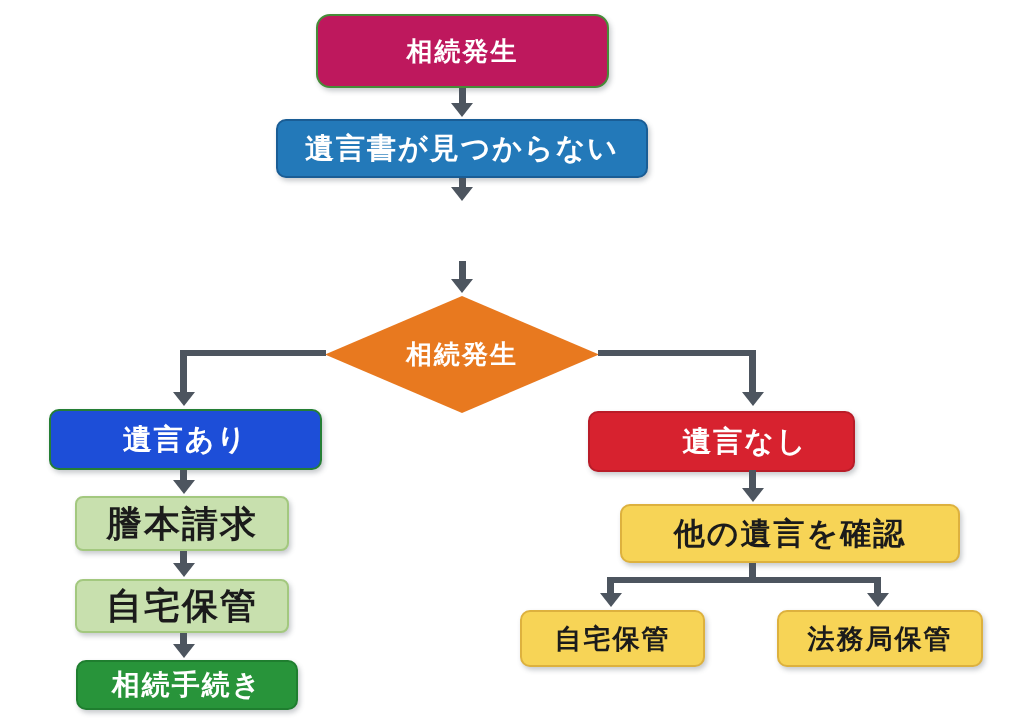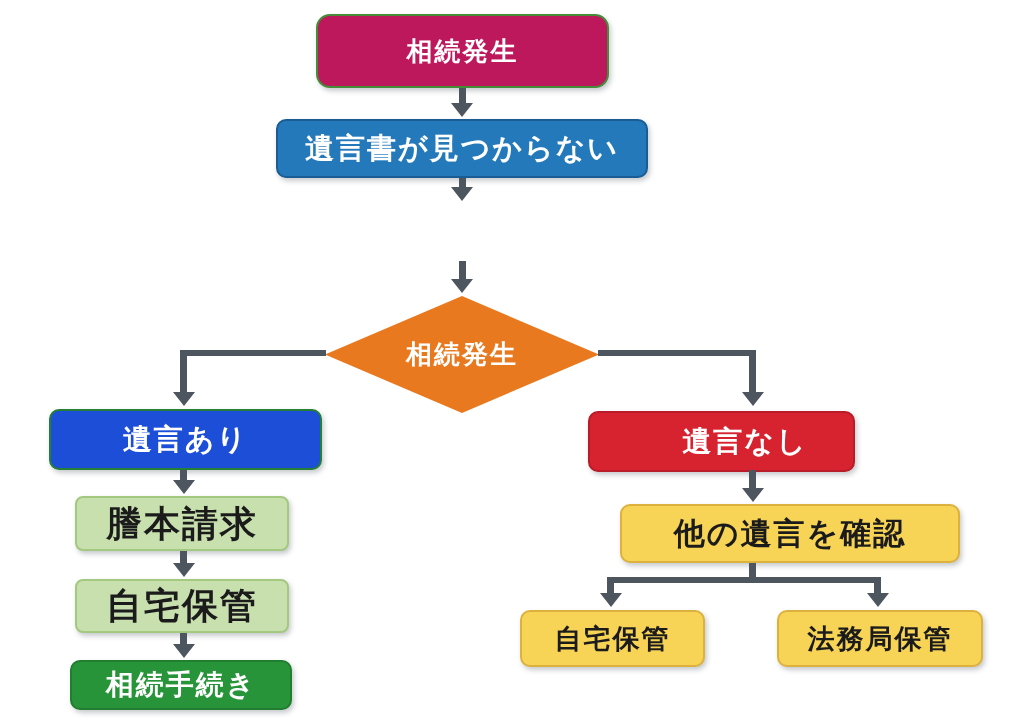--- a/index.html
+++ b/index.html
@@ -10,21 +10,21 @@
   .node{
     position:absolute;display:flex;align-items:center;justify-content:center;
     font-weight:bold;text-align:center;line-height:1.1;border-radius:10px;
     box-sizing:border-box;letter-spacing:2px;
   }
   .shadow{box-shadow:2px 3px 5px rgba(70,80,90,0.30);}
   .green-top{background:#be185d;color:#ffffff;border:2px solid #468c38;border-radius:14px;font-size:26px;}
   .blue{background:#2379b9;color:#ffffff;border:2px solid #1a5d95;font-size:29px;}
   .green{background:#1d4ed8;color:#ffffff;border:2px solid #257f35;font-size:29px;}
   .lightgreen{background:#c8e0ae;color:#1b1b1b;border:2px solid #a3c87f;border-radius:8px;font-size:36px;}
-  .darkgreen{background:#28943a;color:#ffffff;border:2px solid #1f7e2f;font-size:28px;}
+  .darkgreen{background:#28943a;color:#ffffff;border:2px solid #1f7e2f;font-size:28px;margin-left:6px;}
   .red{background:#d7222f;color:#ffffff;border:2px solid #b91c28;font-size:29px;}
   .yellow{background:#f7d456;color:#1b1b1b;border:2px solid #ddb13e;font-size:28px;}
   .yellow-big{font-size:31px;margin-left:42px;}
   .diamond{
     position:absolute;display:flex;align-items:center;justify-content:center;
     background:#e8791f;color:#ffffff;font-weight:bold;font-size:26px;letter-spacing:2px;
     clip-path:polygon(50% 0,100% 50%,50% 100%,0 50%);
     filter:drop-shadow(2px 3px 3px rgba(70,80,90,0.25));
   }
   

